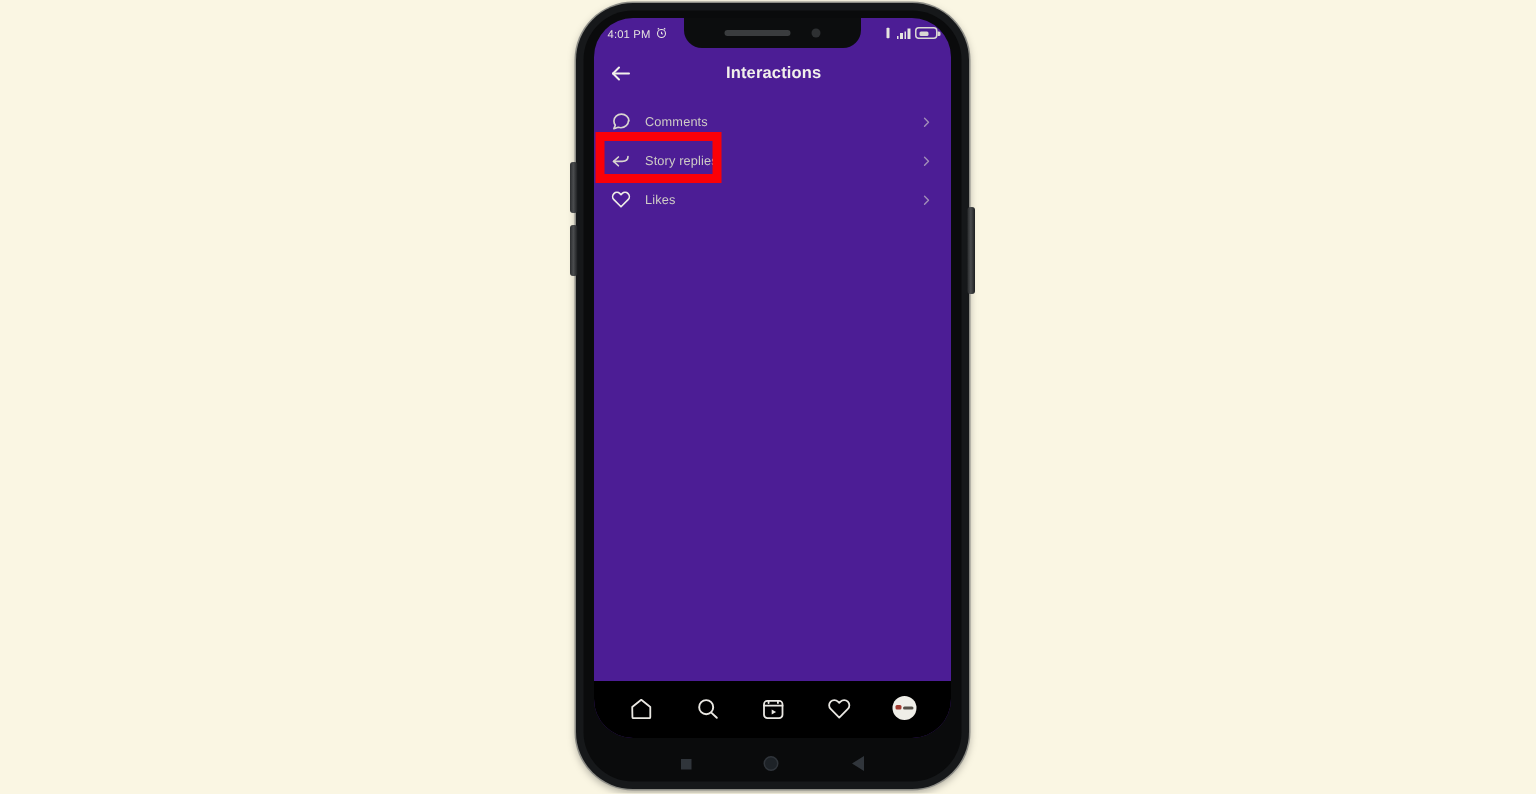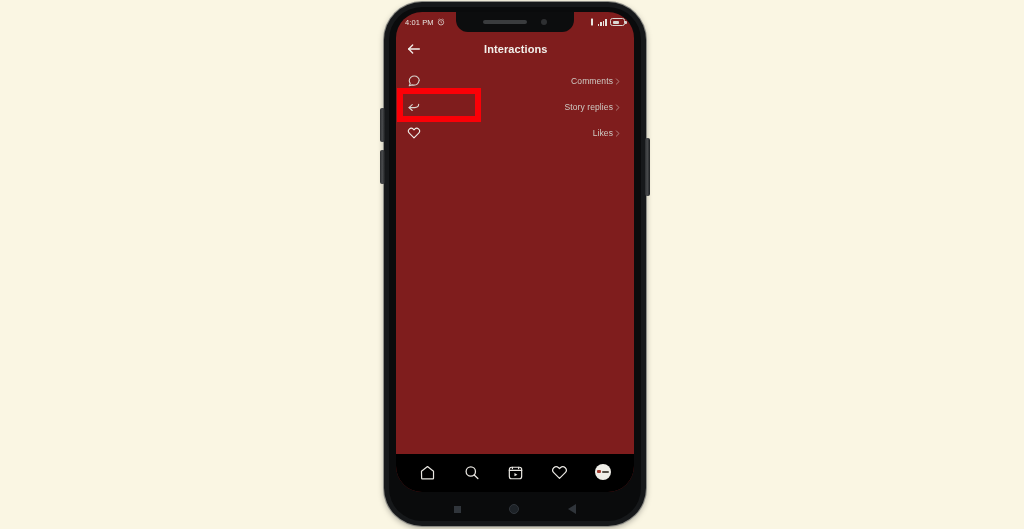--- a/index.html
+++ b/index.html
@@ -44,23 +44,22 @@
   #volume-up-button   { left: -4px; top: 106px; width: 5px; height: 34px; }
   #volume-down-button { left: -4px; top: 148px; width: 5px; height: 34px; }
   #power-button       { right: -4px; top: 136px; width: 5px; height: 58px; }
 
   
   #screen {
     position: absolute;
     left: 12px; top: 10px;
     width: 238px; height: 480px;
     border-radius: 26px;
-    background: #7f1d1d;
+    background: #4c1d95;
     overflow: hidden;
-    text-align: right;
   }
 
   
   #notch {
     position: absolute;
     left: 50%;
     transform: translateX(-50%);
     top: 0;
     width: 118px;
     height: 20px;
@@ -180,21 +179,21 @@
     padding: 0 12px 0 11px;
     box-sizing: border-box;
     position: relative;
   }
   .row-icon {
     width: 14px; height: 14px;
     flex: 0 0 auto;
     display: block;
   }
   .row-label {
-    margin-left: 24px;
+    margin-left: 9px;
     color: #cfccc6;
     font-size: 8.5px;
     letter-spacing: .1px;
     flex: 1 1 auto;
   }
   .row-chevron {
     width: 9px; height: 9px;
     flex: 0 0 auto;
     display: block;
     opacity: .62;

